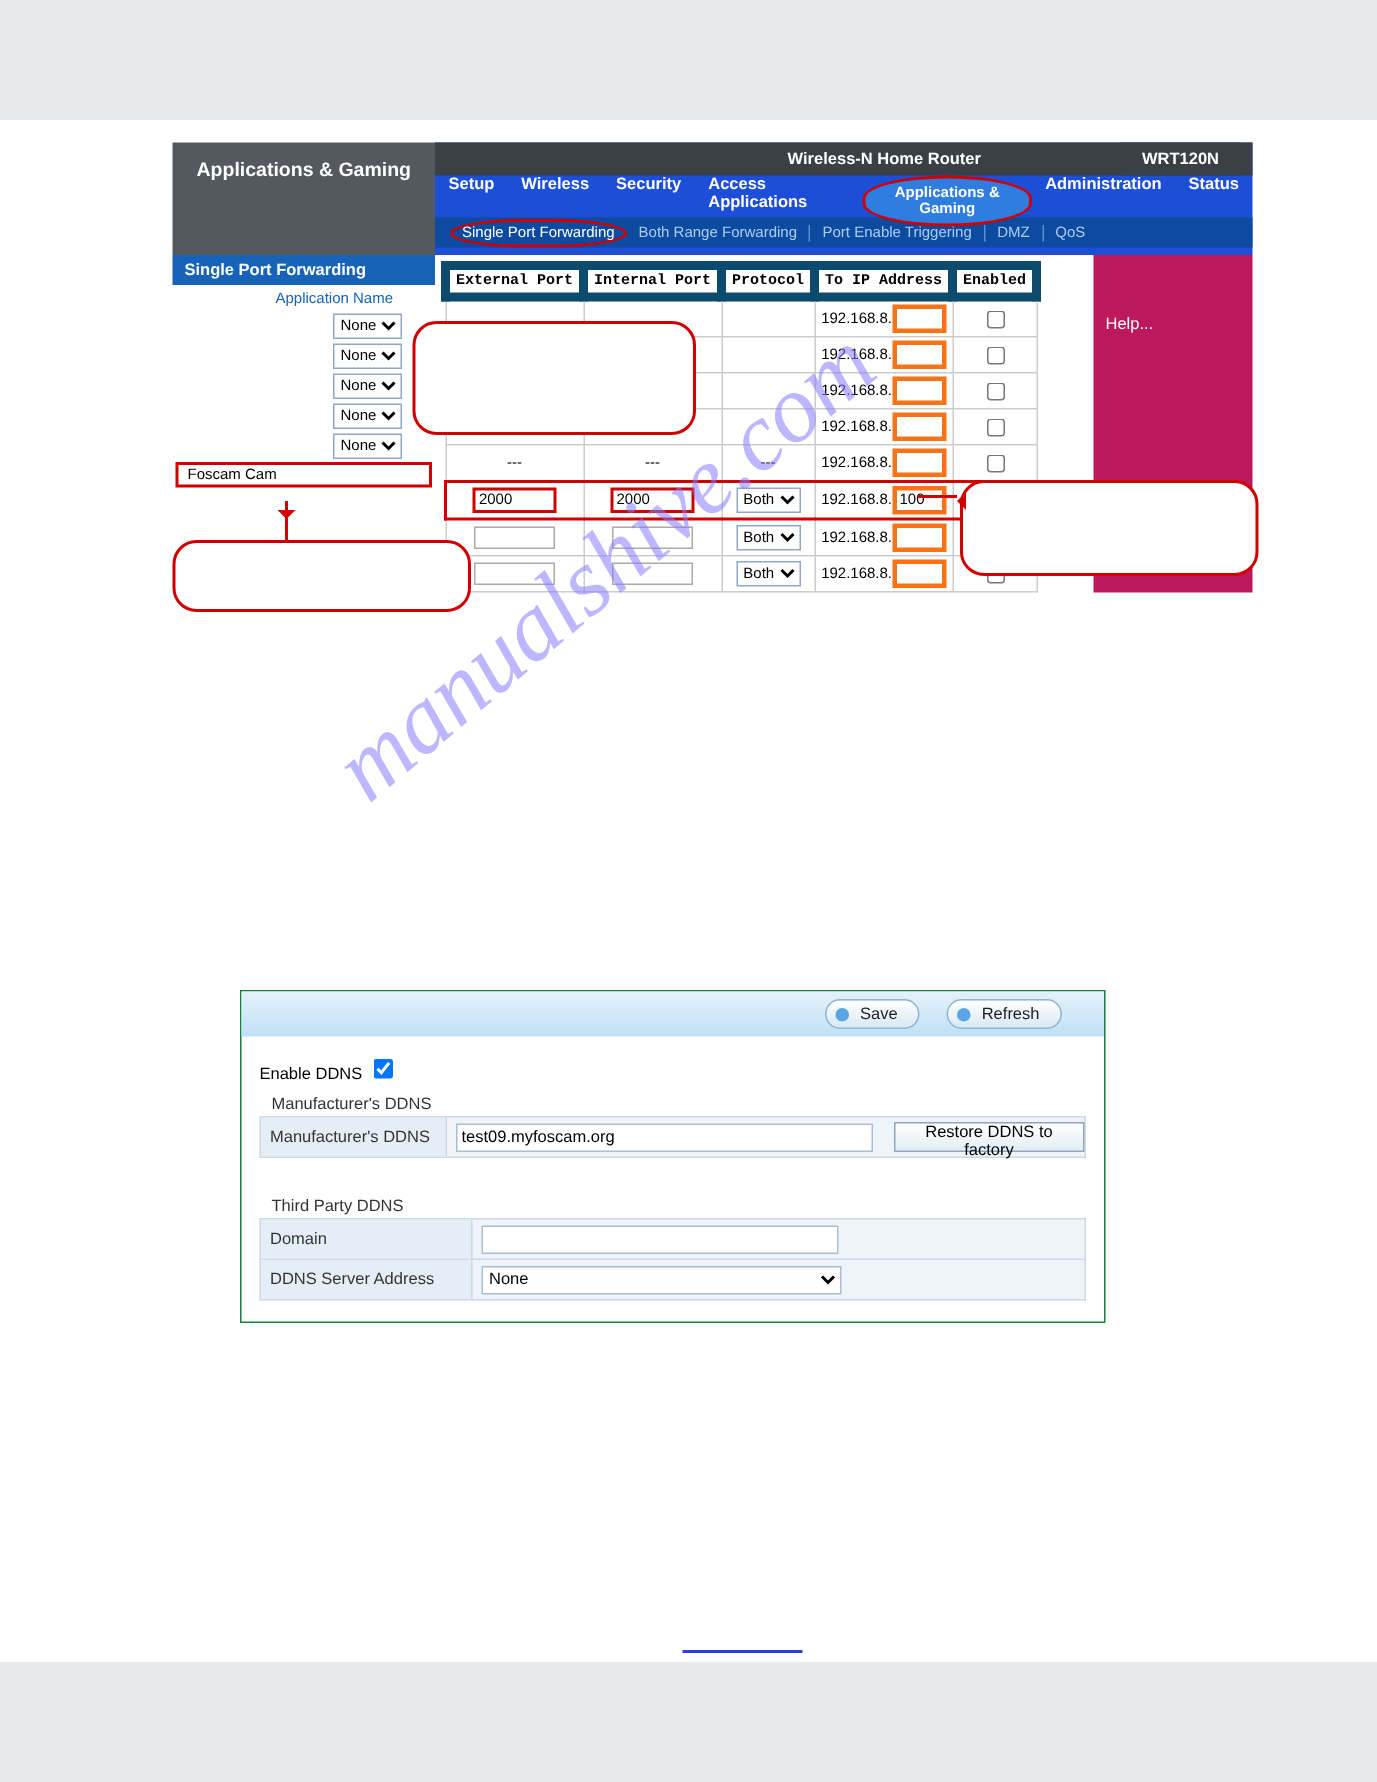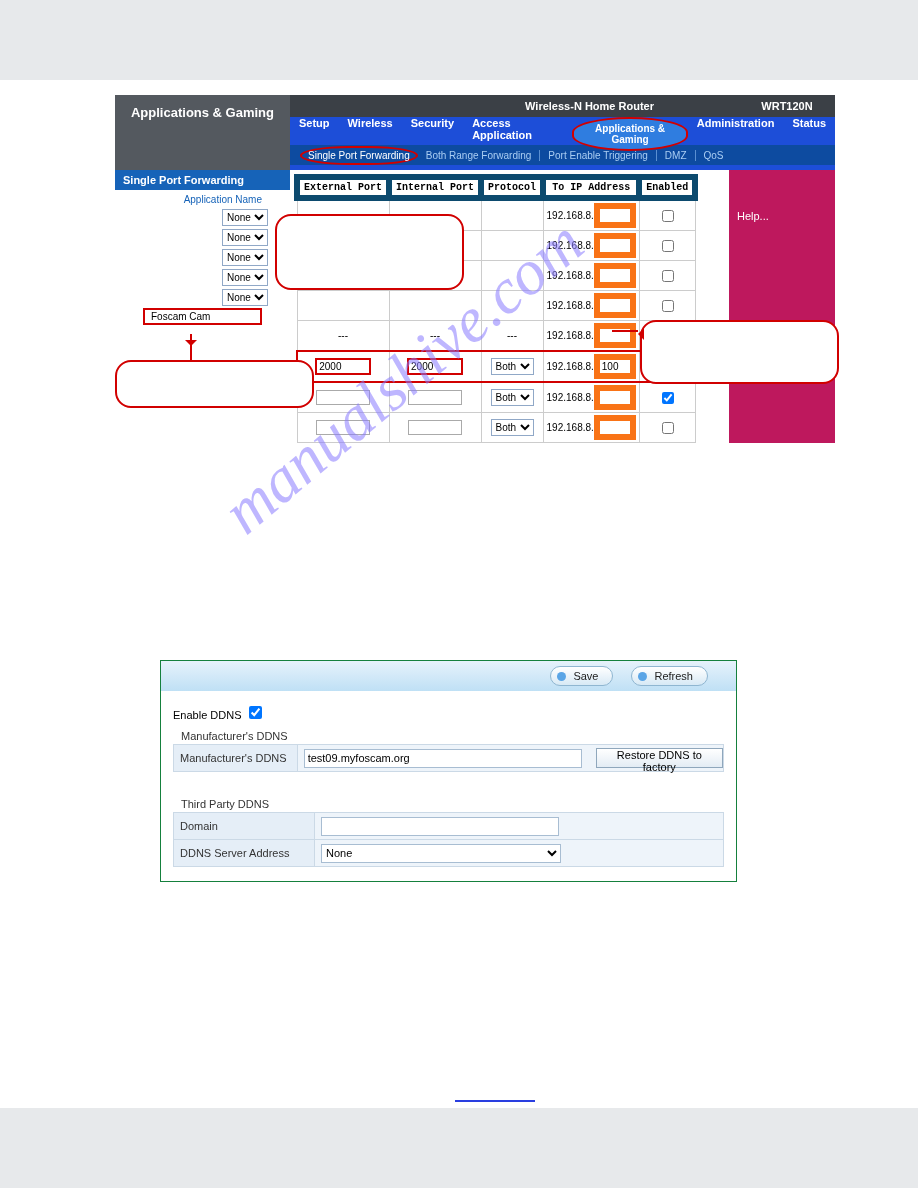--- a/index.html
+++ b/index.html
@@ -19,27 +19,27 @@
   .tab.active{background:#2f7de0;border-radius:10px;padding:4px 6px;font-size:10px;text-align:center;line-height:11px;}
   .tab.active.circled{position:relative;border:2px solid #d10000;border-radius:50%/45%;}
   .subtabs{height:20px;background:#0d4ba0;color:#a9cdf3;font-size:10px;display:flex;align-items:center;padding-left:10px;}
   .subtabs span{padding:0 8px;border-right:1px solid #5a8fd1;}
   .subtabs .st-circ{border:2px solid #d10000;border-radius:50%/60%;padding:2px 6px;color:#fff;}
   .body{display:flex;}
   .leftcol{width:175px;background:#fff;}
   .section-title{background:#1663b8;color:#fff;font-size:11px;font-weight:bold;padding:4px 8px;}
   .appname{text-align:right;color:#1663b8;font-size:10px;padding:4px 28px 4px 4px;}
   .sel{font-size:10px;border:1px solid #90a8c7;background:#fff;height:17px;}
-  .foscam{border:2px solid #d10000;margin:2px 28px;padding:1px 6px;font-size:10px;color:#000;text-align:left;}
+  .foscam{border:2px solid #d10000;margin:2px 2px;padding:1px 6px;font-size:10px;color:#000;text-align:left;}
   .midcol{flex:1;background:#fff;}
   table.pf{border-collapse:collapse;margin:4px 0 0 4px;}
   table.pf th{border:6px solid #0c4a6e;font-size:10px;font-weight:bold;padding:2px 4px;background:#fff;color:#000;text-align:center;font-family:Liberation Mono, monospace;}
   table.pf td{border:1px solid #ccc;padding:2px 3px;font-size:10px;color:#000;text-align:center;height:17px;}
   .ipcell{white-space:nowrap;}
-  .tinyin{width:26px;font-size:10px;border:6px solid #f97316;}
+  .tinyin{width:26px;font-size:10px;border:3px solid #f97316;}
   .portin{width:48px;font-size:10px;border:1px solid #aaa;}
   .chk{width:12px;height:12px;}
   .redbox{border:2px solid #d10000;}
   .rightcol{width:90px;background:#be185d;color:#fff;font-size:11px;padding:40px 8px;}
   
   .callout{position:absolute;border:2px solid #d10000;border-radius:16px;background:#fff;}
   .call1{left:275px;top:134px;width:185px;height:72px;}
   .call2{left:115px;top:280px;width:195px;height:44px;}
   .call3{left:640px;top:240px;width:195px;height:60px;}
   .arrow{position:absolute;width:0;height:0;}
@@ -82,21 +82,21 @@
         </div>
         <div class="rhdr-right">
           <div class="titlebar">
             <span class="prod">Wireless-N Home Router</span>
             <span class="model">WRT120N</span>
           </div>
           <div class="tabs">
             <div class="tab">Setup</div>
             <div class="tab">Wireless</div>
             <div class="tab">Security</div>
-            <div class="tab">Access Application</div>
+            <div class="tab">Access Applications</div>
             <div class="tab active circled">Applications &amp; Gaming</div>
             <div class="tab">Administration</div>
             <div class="tab">Status</div>
           </div>
           <div class="subtabs">
             <span class="st-circ">Single Port Forwarding</span>
             <span>Both Range Forwarding</span>
             <span>Port Enable Triggering</span>
             <span>DMZ</span>
             <span style="border:none">QoS</span>

